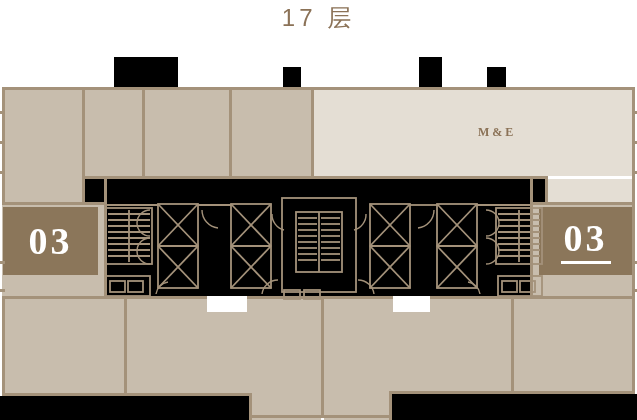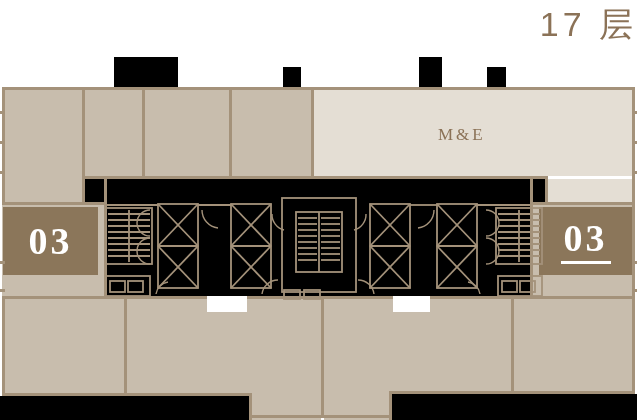--- a/index.html
+++ b/index.html
@@ -1,31 +1,31 @@
 <!DOCTYPE html>
 <html><head>
 <meta charset="utf-8">
 <style>
   html,body{margin:0;padding:0;background:#ffffff;}
   .stage{position:relative;width:637px;height:420px;background:#ffffff;overflow:hidden;
          font-family:"Liberation Serif",serif;}
   .abs{position:absolute;}
-  .title{left:0;top:2px;width:637px;text-align:right;color:#8b7257;
-         font-family:"Liberation Sans",sans-serif;font-size:34px;letter-spacing:4px;font-weight:500;}
+  .title{left:0;top:2px;width:637px;text-align:center;color:#8b7257;
+         font-family:"Liberation Sans",sans-serif;font-size:24px;letter-spacing:4px;font-weight:500;}
   .tan{background:#a4927a;}
   .beige{background:#c8bdad;}
   .light{background:#e4ded4;}
   .black{background:#000000;}
   .white{background:#ffffff;}
   .chip{background:#8b765a;display:flex;align-items:center;justify-content:center;}
   .chip .num{color:#ffffff;font-size:38px;font-weight:bold;letter-spacing:3px;
              font-family:Liberation Serif, serif;line-height:1;}
   .chip .num.selected{border-bottom:3px solid #ffffff;padding:0 3px 4px 3px;}
-  .me-label{color:#8b7257;font-size:17px;font-weight:normal;letter-spacing:3px;
-            font-family:"Liberation Serif",serif;}
+  .me-label{color:#8b7257;font-size:12px;font-weight:bold;letter-spacing:3px;
+            font-family:"Liberation Serif",serif;margin-left:40px;}
   svg{position:absolute;left:0;top:0;pointer-events:none;}
   svg .ln{stroke:#a4927a;stroke-width:1.8;fill:none;}
 </style>
 </head>
 <body>
 
 <div class="stage">
 
   <div class="abs title">17 层</div>
 

